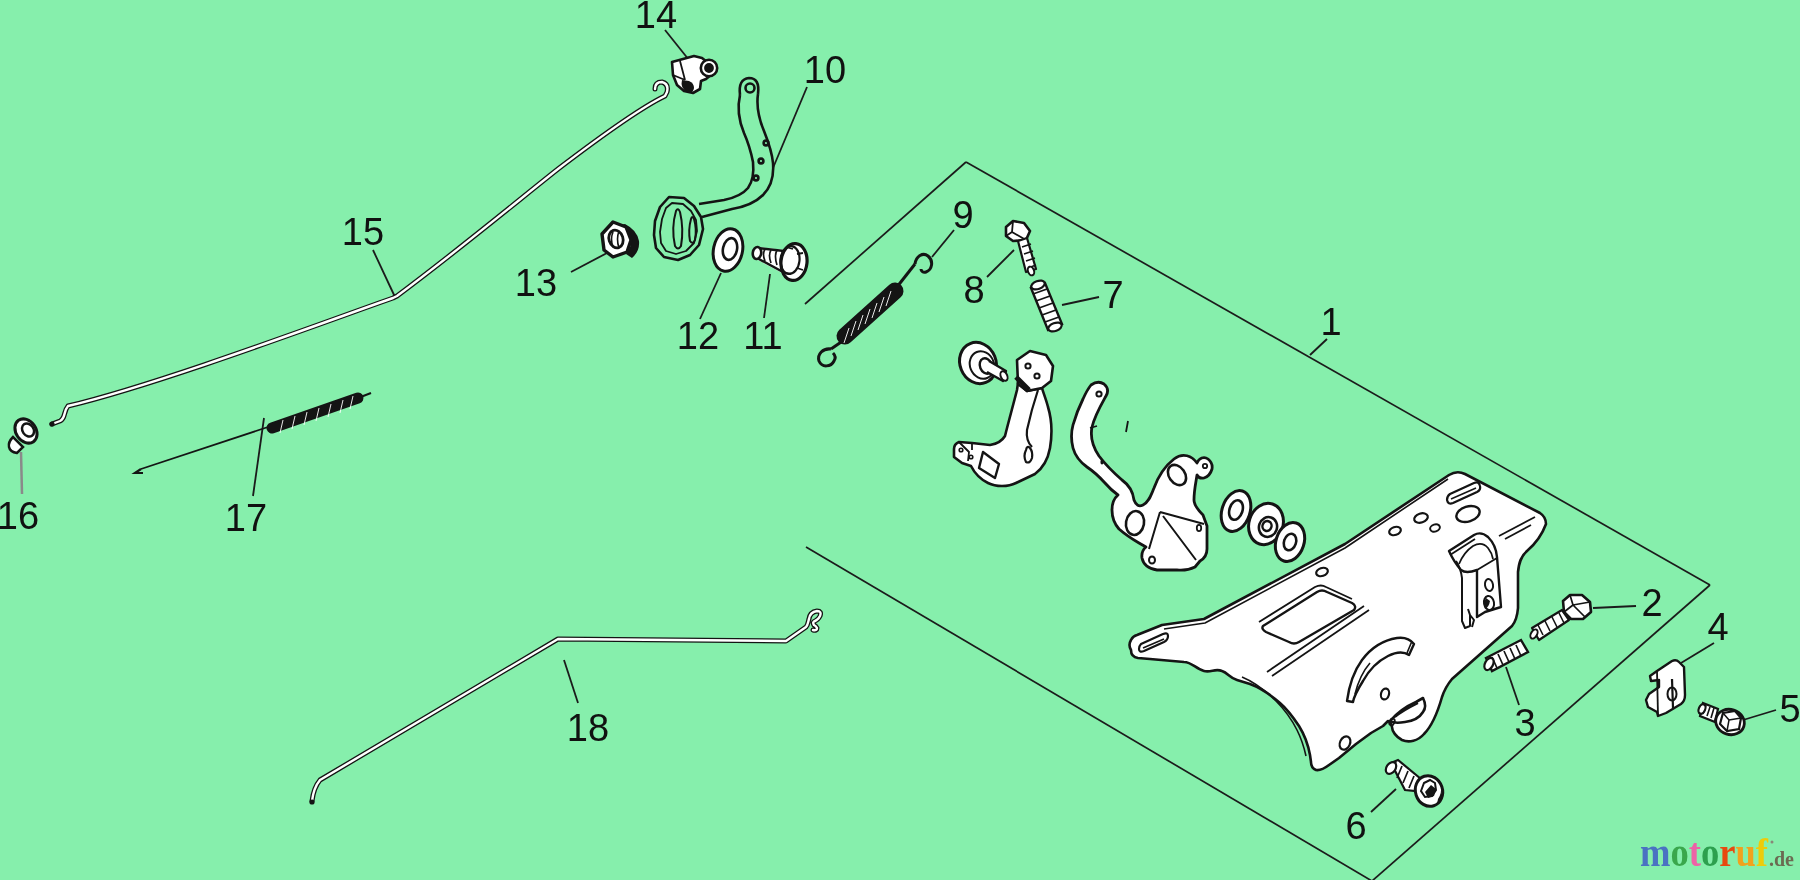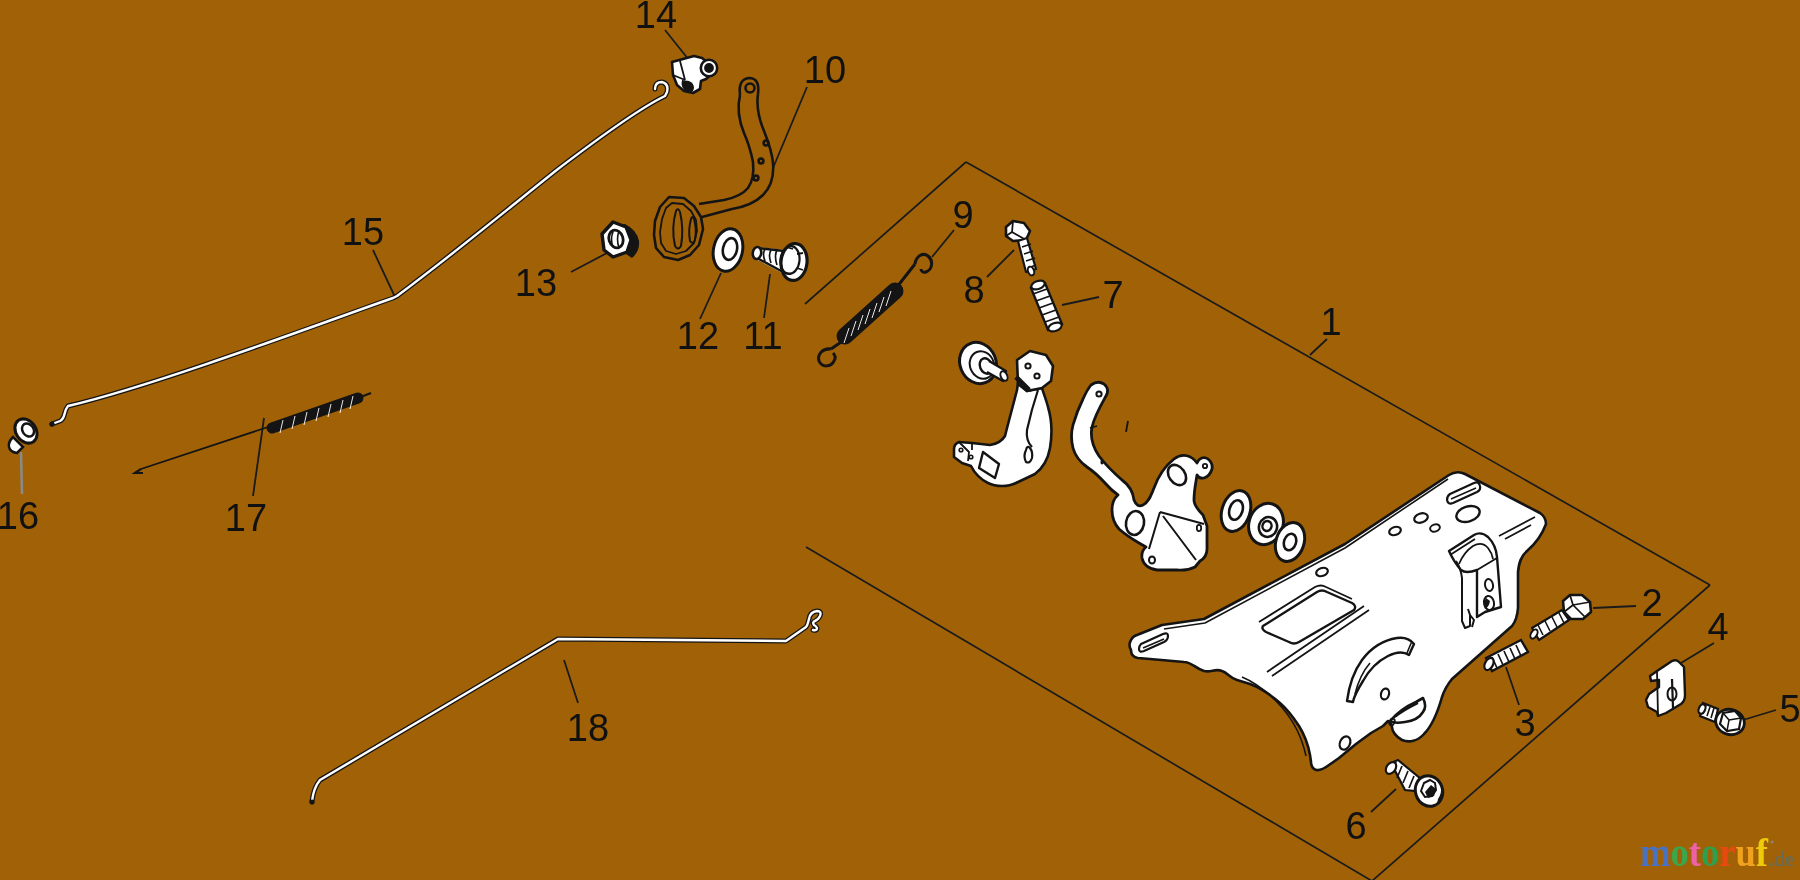--- a/index.html
+++ b/index.html
@@ -1,16 +1,16 @@
 <!DOCTYPE html>
 <html><head>
 <meta charset="utf-8">
 <style>
   html,body{margin:0;padding:0;background:#ffffff;}
-  #page{position:relative;width:1800px;height:880px;background:#a16207;overflow:hidden;}
+  #page{position:relative;width:1800px;height:880px;background:#86efac;overflow:hidden;}
   svg{position:absolute;left:0;top:0;}
   .lbl text{font-family:"Liberation Sans",sans-serif;fill:#111111;font-size:38px;}
   .logo text{font-family:"Liberation Serif",serif;font-weight:bold;}
 </style>
 </head>
 <body>
 <div id="page">
 <svg width="1800" height="880" viewBox="0 0 1800 880">
 
   <g stroke="#1b1b1b" stroke-width="1.7" fill="none">

